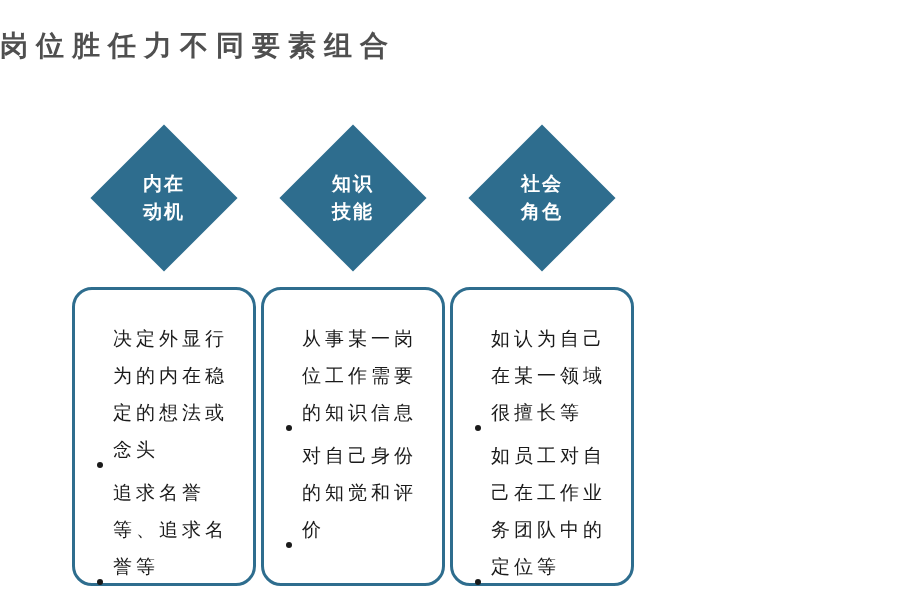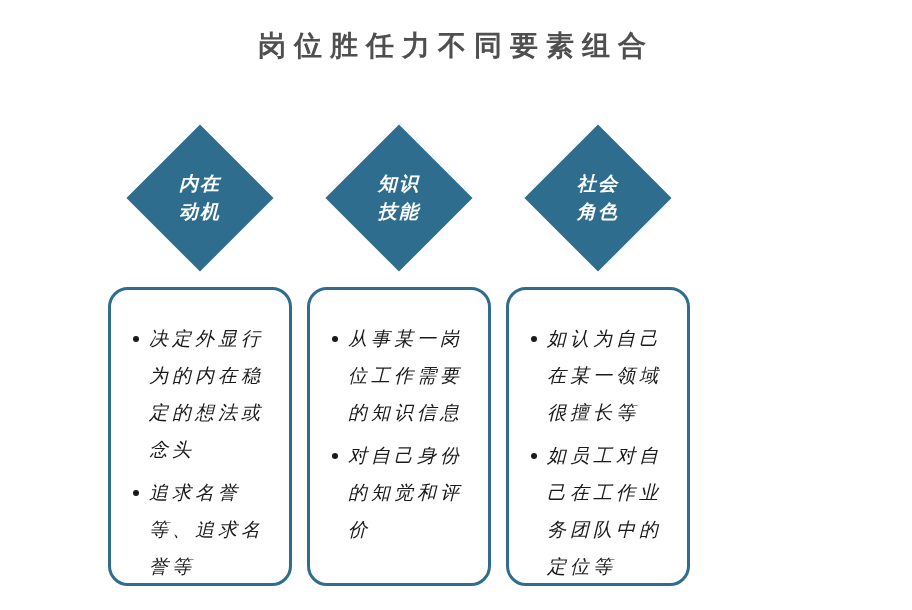--- a/index.html
+++ b/index.html
@@ -13,35 +13,34 @@
   html, body {
     width: 912px; height: 610px;
     background: var(--background);
     overflow: hidden;
     font-family: "Liberation Serif", "DejaVu Serif", serif;
   }
   .page { position: relative; width: 912px; height: 610px; }
 
   .page-title {
     padding-top: 28px;
-    text-align: center;
+    text-align: left;
     font-size: 28px;
     font-weight: bold;
     letter-spacing: 8px;
     line-height: 36px;
     color: var(--title-text);
   }
 
   .columns {
     display: flex;
-    gap: 15px;
+    gap: 5px;
     margin-top: 60px;
-    padding-left: 108px;
+    padding-left: 72px;
     width: fit-content;
-    font-style: italic;
   }
   .column { width: 184px; }
 
   .diamond-wrap {
     position: relative;
     width: 148px; height: 148px;
     margin: 0 auto 15px auto;
   }
   .diamond {
     position: absolute;
@@ -67,21 +66,21 @@
   .card {
     width: 184px;
     height: 299px;
     border: 3px solid var(--accent);
     border-radius: 20px;
     padding: 30px 12px 10px 16px;
     background: var(--background);
   }
   .bullet-item {
     display: flex;
-    align-items: flex-start;
+    align-items: flex-end;
     margin-bottom: 6px;
   }
   .bullet-dot {
     width: 6px; height: 6px;
     border-radius: 50%;
     background: var(--body-text);
     margin: 16px 10px 0 6px;
     flex: 0 0 auto;
   }
   .bullet-text {

